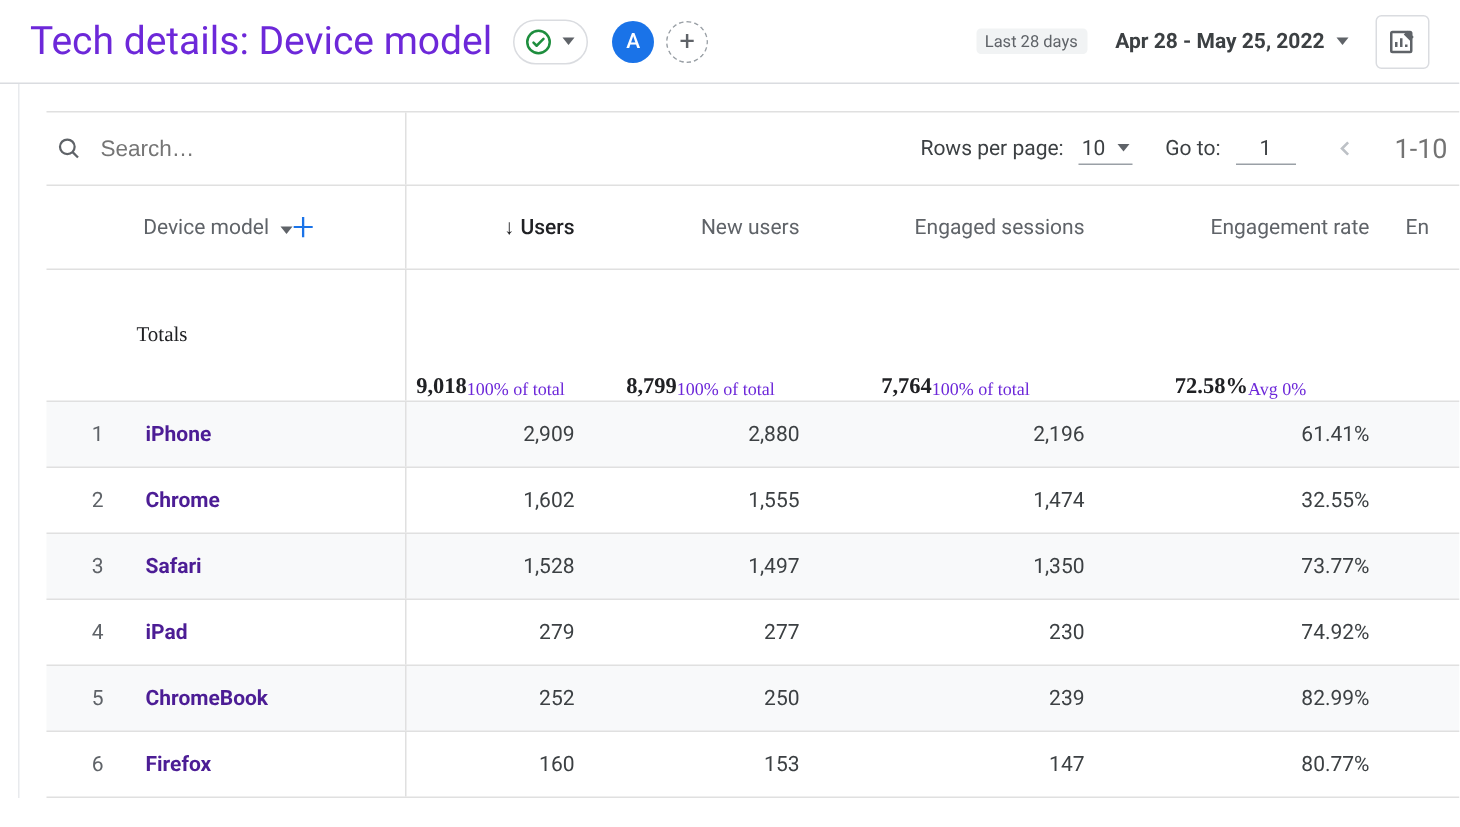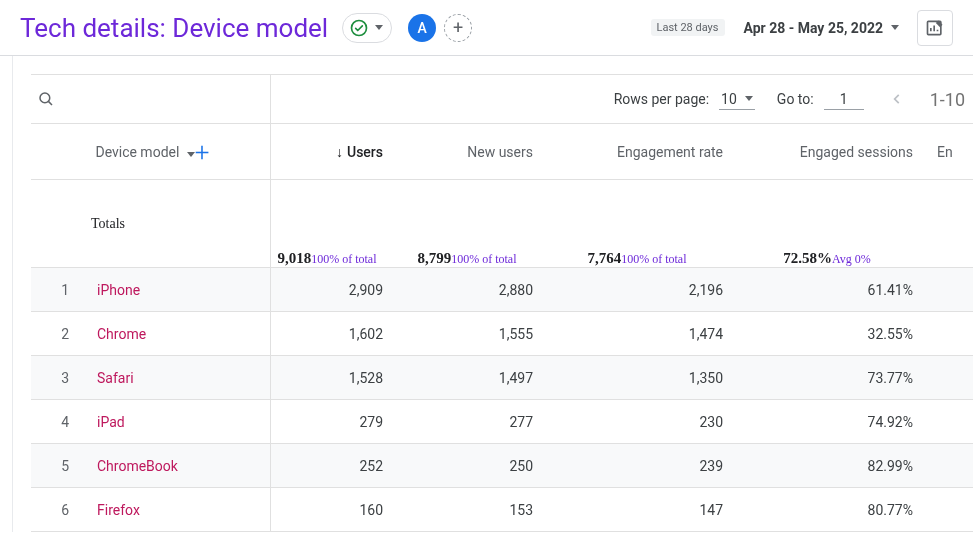--- a/index.html
+++ b/index.html
@@ -153,21 +153,21 @@
     height: 44px;
     border-bottom: 1px solid #e0e0e0;
     align-items: center;
   }
   .data-row:nth-child(odd) { background: #f8f9fa; }
   .row-dim {
     display: flex; align-items: center; gap: 28px; padding-left: 26px;
     font-size: 14px; border-right: 1px solid #e0e0e0; height: 100%;
   }
   .row-idx { color: #5f6368; width: 12px; text-align: right; }
-  .row-name { color: #be185d; font-weight: 400; }
+  .row-name { color: #4c1d95; font-weight: 700; }
   .row-val { text-align: right; padding-right: 18px; font-size: 14px; color: #3c4043; }
 
   svg { display: block; }
   .caret-down { width: 0; height: 0; border-left: 4px solid transparent; border-right: 4px solid transparent; border-top: 5px solid #5f6368; display: inline-block; }
 </style>
 </head>
 <body>
 
 <div class="header-bar">
   <span class="page-title">Tech details: Device model</span>
@@ -210,20 +210,21 @@
 <div class="body-wrap">
 
   <div class="controls-row">
     <div class="search-cell">
       <span>
         <svg width="18" height="18" viewBox="0 0 24 24" fill="none" stroke="#5f6368" stroke-width="2">
             <circle cx="10.5" cy="10.5" r="6.5"></circle>
             <line x1="20" y1="20" x2="15.2" y2="15.2"></line>
           </svg>
       </span>
+      <input class="search-input" placeholder="Search…" style="">
     </div>
     <div class="paging-cell">
       <span class="rpp">
         <span>Rows per page:</span>
         <span class="rpp-val">
           <span>10</span>
           <span class="caret-down"></span>
         </span>
       </span>
       <span class="goto">
@@ -248,24 +249,24 @@
       <span class="plus">+</span>
     </div>
     <div class="metric-head sorted">
       <span>↓</span>
       <span>Users</span>
     </div>
     <div class="metric-head">
       <span>New users</span>
     </div>
     <div class="metric-head">
+      <span>Engaged sessions</span>
+    </div>
+    <div class="metric-head">
       <span>Engagement rate</span>
-    </div>
-    <div class="metric-head">
-      <span>Engaged sessions</span>
     </div>
     <div class="metric-head trail">
       <span>En</span>
     </div>
   </div>
 
   <div class="totals-row">
     <div class="totals-label">Totals</div>
     <div class="tot-cell">
       <span class="tot-val">9,018</span>

